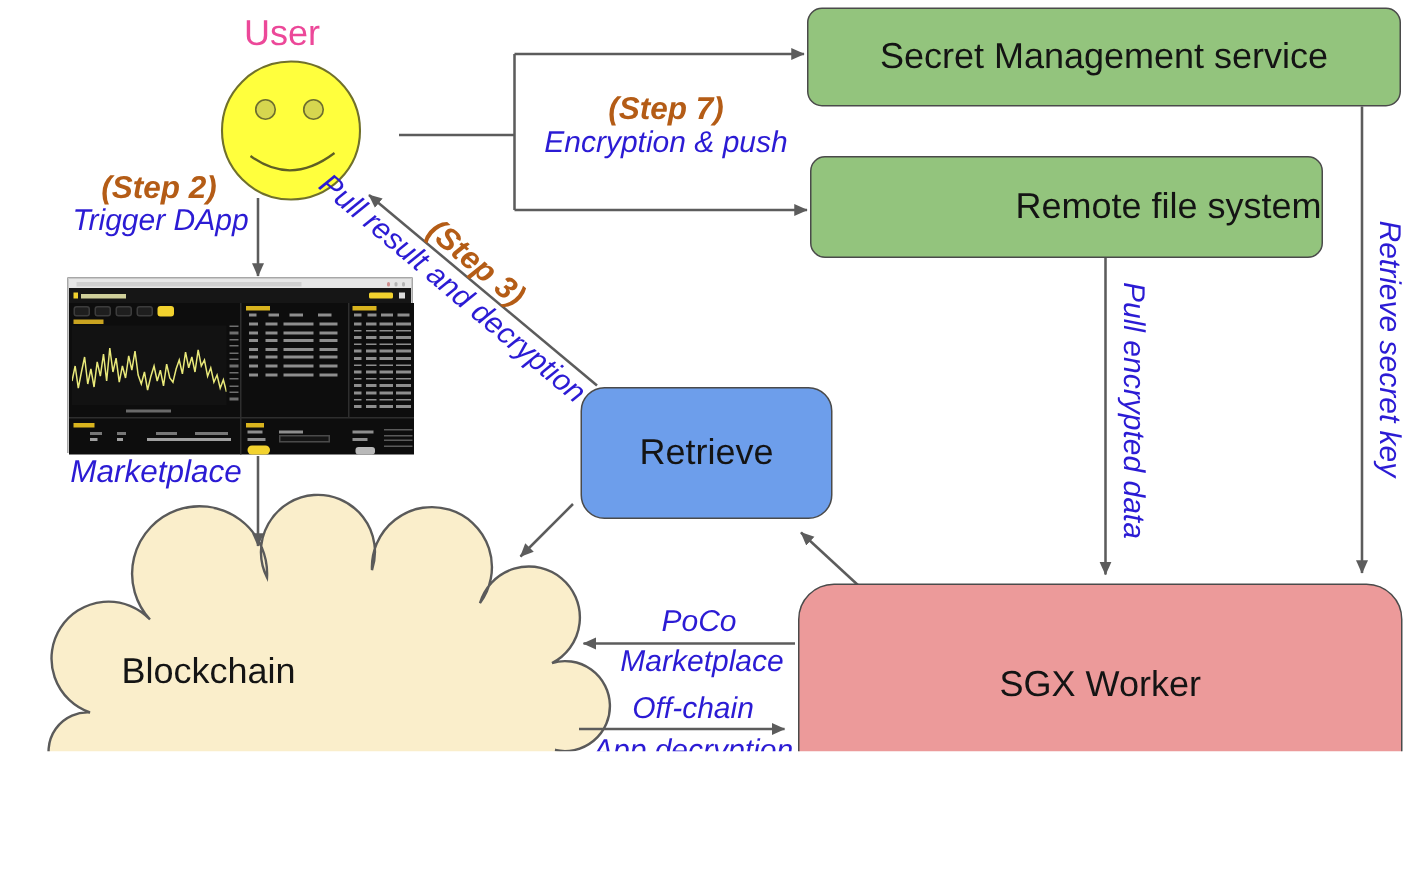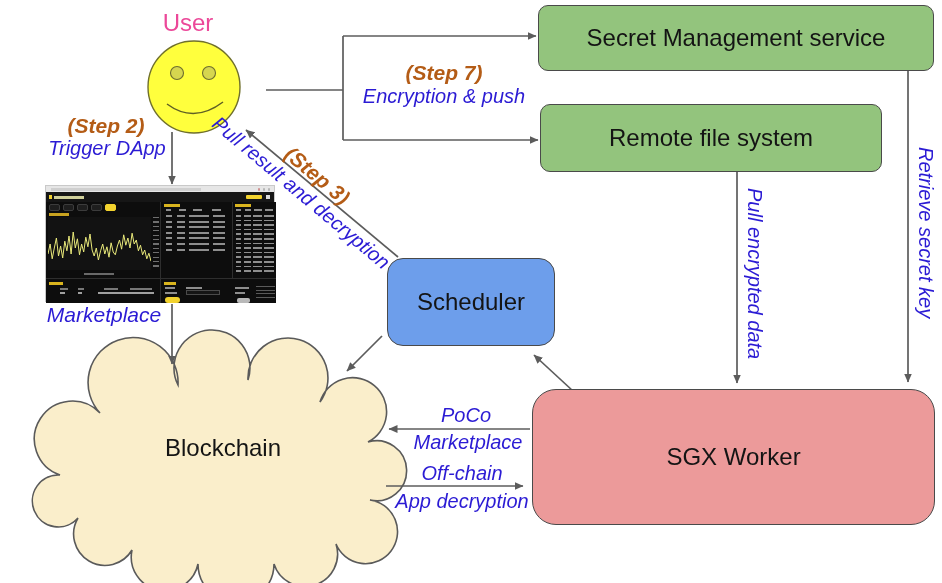--- a/index.html
+++ b/index.html
@@ -1,31 +1,31 @@
 <!DOCTYPE html>
 <html><head>
 <meta charset="utf-8">
 <style>
   html,body{margin:0;padding:0;background:#ffffff;}
   #canvas{
-    position:relative;width:942px;height:583px;background:#ffffff;overflow:hidden;
+    position:relative;width:942px;height:501px;background:#ffffff;overflow:hidden;
     font-family:"Liberation Sans",sans-serif;
   }
   #diagram-svg{position:absolute;left:0;top:0;z-index:1;}
   .lbl{position:absolute;transform:translate(-50%,-50%);white-space:nowrap;z-index:3;}
   .rot40{transform:translate(-50%,-50%) rotate(40deg);}
   .blue{color:#2b1bd4;font-style:italic;font-size:20px;}
   .steplbl{color:#b45c16;font-style:italic;font-weight:bold;font-size:21px;}
   .black-lbl{color:#ec4899;font-size:24px;}
   .node{
     position:absolute;display:flex;align-items:center;justify-content:center;
     border:1.6px solid #4a4a4a;font-size:24px;color:#141414;z-index:2;box-sizing:border-box;
   }
   .vtext{position:absolute;writing-mode:vertical-rl;font-style:italic;color:#2b1bd4;font-size:20px;z-index:3;white-space:nowrap;}
-  .cloud-text{position:absolute;z-index:3;text-align:right;color:#141414;font-size:24px;line-height:31px;}
+  .cloud-text{position:absolute;z-index:3;text-align:left;color:#141414;font-size:24px;line-height:31px;}
 
   
   .thumb{position:absolute;left:45px;top:185px;width:230px;height:117px;z-index:2;
          background:#0d0d0d;border:1px solid #c9c9c9;box-sizing:border-box;}
   .tb-browser{position:absolute;left:0;top:0;width:100%;height:6px;background:#e6e6e6;}
   .tb-url{position:absolute;left:5px;top:2px;width:150px;height:2.5px;background:#cfcfcf;}
   .tb-dot{position:absolute;top:2px;width:2.5px;height:2.5px;border-radius:50%;background:#b5b5b5;}
   .tb-header{position:absolute;left:0;top:6px;width:100%;height:10px;background:#161616;}
   .tb-logo{position:absolute;left:3px;top:3px;width:3px;height:4px;background:#f2d22e;}
   .tb-logo-text{position:absolute;left:8px;top:3.5px;width:30px;height:3px;background:#cfcf9a;}
@@ -97,26 +97,26 @@
       <line x1="386" y1="486" x2="523" y2="486" marker-end="url(#arr)"></line>
       <line x1="382" y1="336" x2="347" y2="371" marker-end="url(#arr)"></line>
       <line x1="573" y1="391" x2="534" y2="355" marker-end="url(#arr)"></line>
     </g>
   </svg>
 
   <div class="node" style="left:538px;top:5px;width:396px;height:66px;border-radius:10px;background:#93c47d;">
     <span>Secret Management service</span>
   </div>
 
-  <div class="node" style="left:540px;top:104px;width:342px;height:68px;border-radius:10px;background:#93c47d;">
+  <div class="node" style="left:540px;top:104px;width:342px;height:68px;border-radius:10px;background:#93c47d;justify-content:flex-end;">
     <span>Remote file system</span>
   </div>
 
   <div class="node" style="left:387px;top:258px;width:168px;height:88px;border-radius:16px;background:#6d9eeb;">
-    <span>Scheduler</span>
+    <span>Retrieve</span>
   </div>
 
   <div class="node" style="left:532px;top:389px;width:403px;height:136px;border-radius:24px;background:#ec9a9a;">
     <span>SGX Worker</span>
   </div>
 
   <div class="cloud-text" style="left:81px;top:432px;width:200px;">
     <div>Blockchain</div>
   </div>
 

